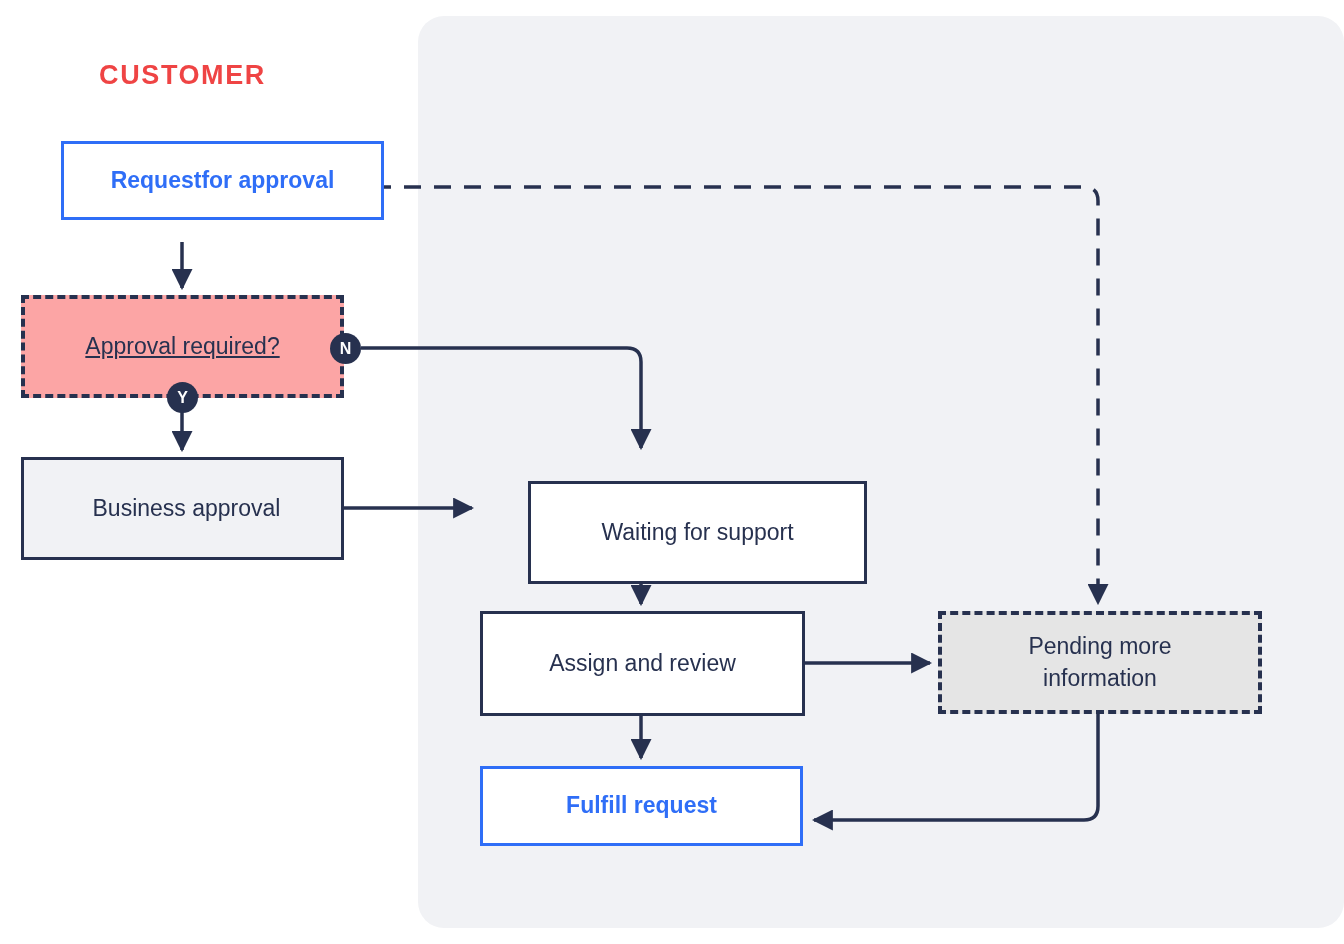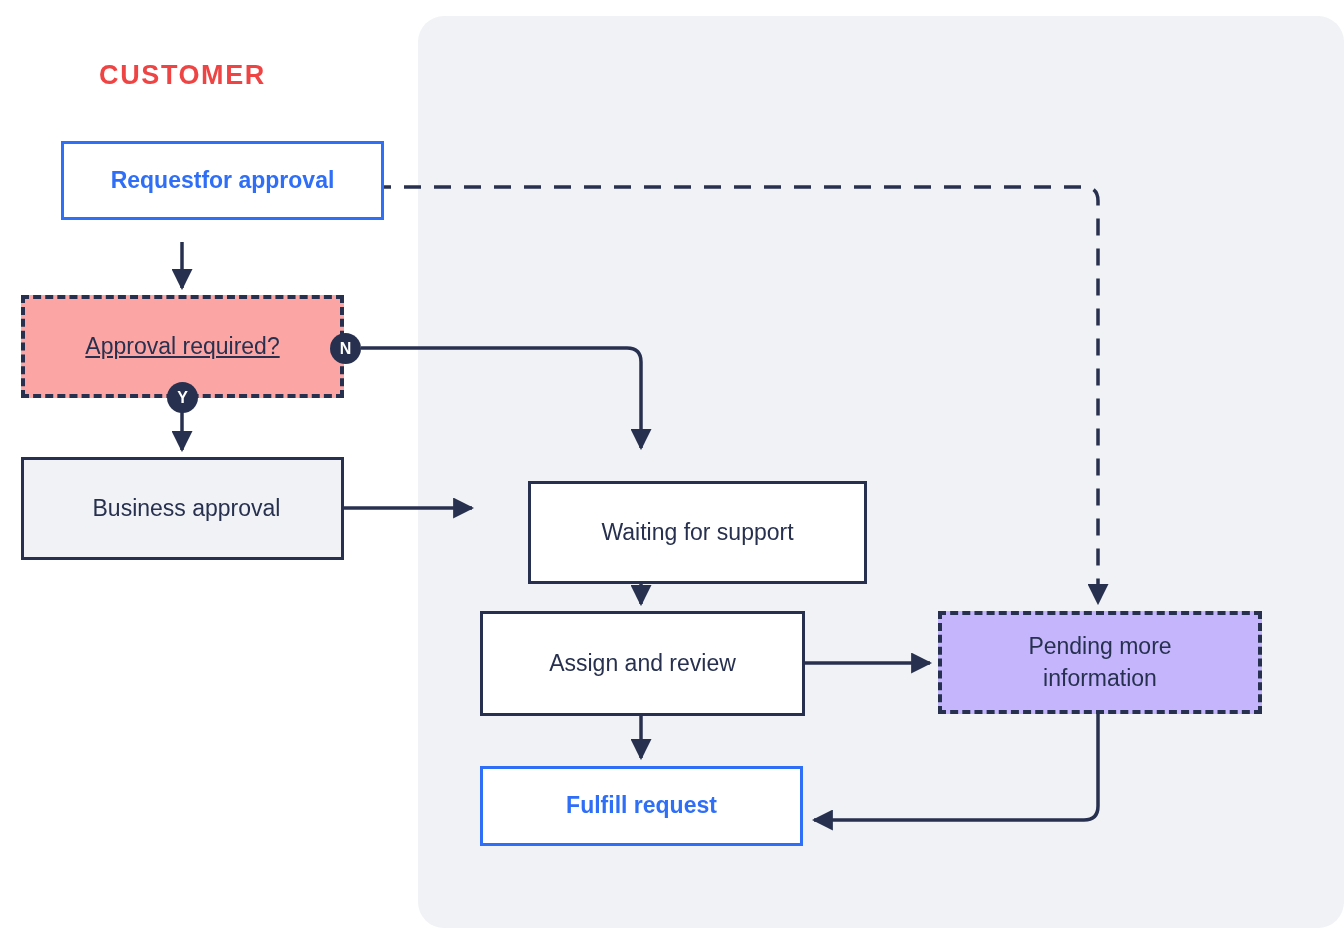--- a/index.html
+++ b/index.html
@@ -55,21 +55,21 @@
     color: #27314f;
   }
   .node-dashed {
     border: 4px dashed #27314f;
     background: #fca5a5;
     color: #27314f;
     text-decoration: underline;
   }
   .node-dashed-light {
     border: 4px dashed #27314f;
-    background: #c4b5fd;
+    background: #e5e5e5;
     color: #27314f;
   }
   .node-accent {
     border: 3px solid #2f6ef7;
     background: #ffffff;
     color: #2f6ef7;
     font-weight: bold;
   }
   .badge {
     position: absolute;

